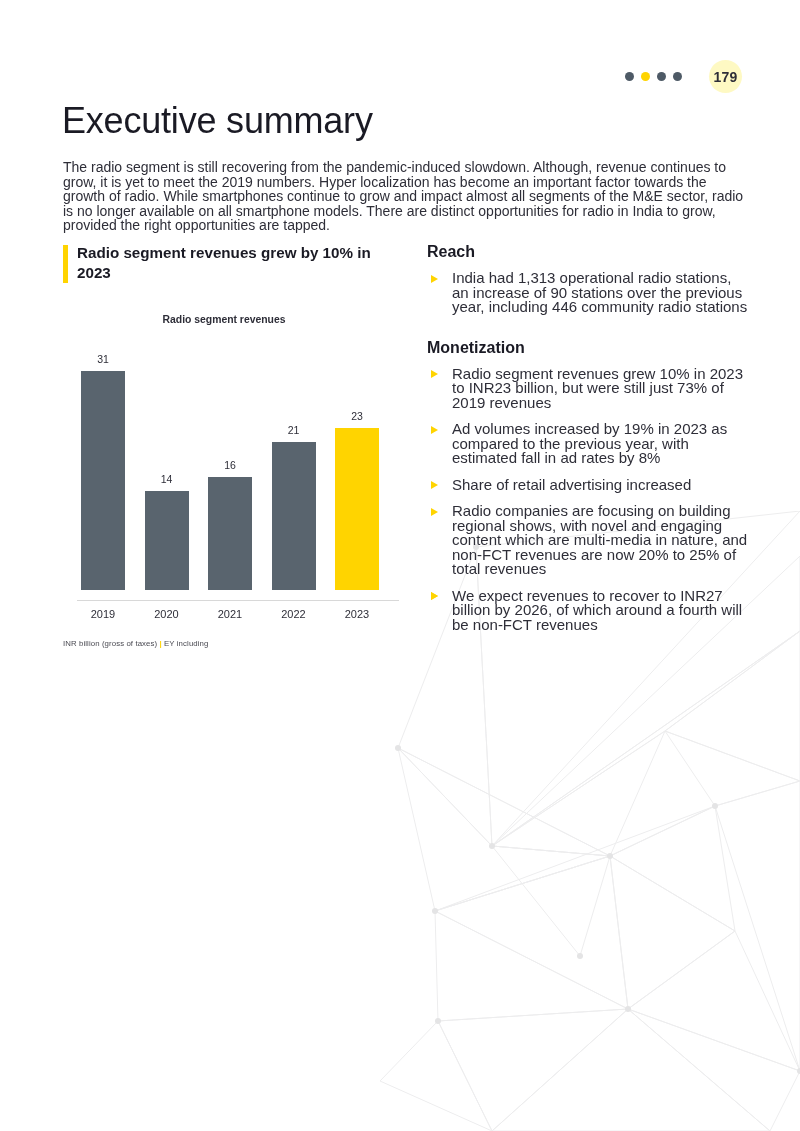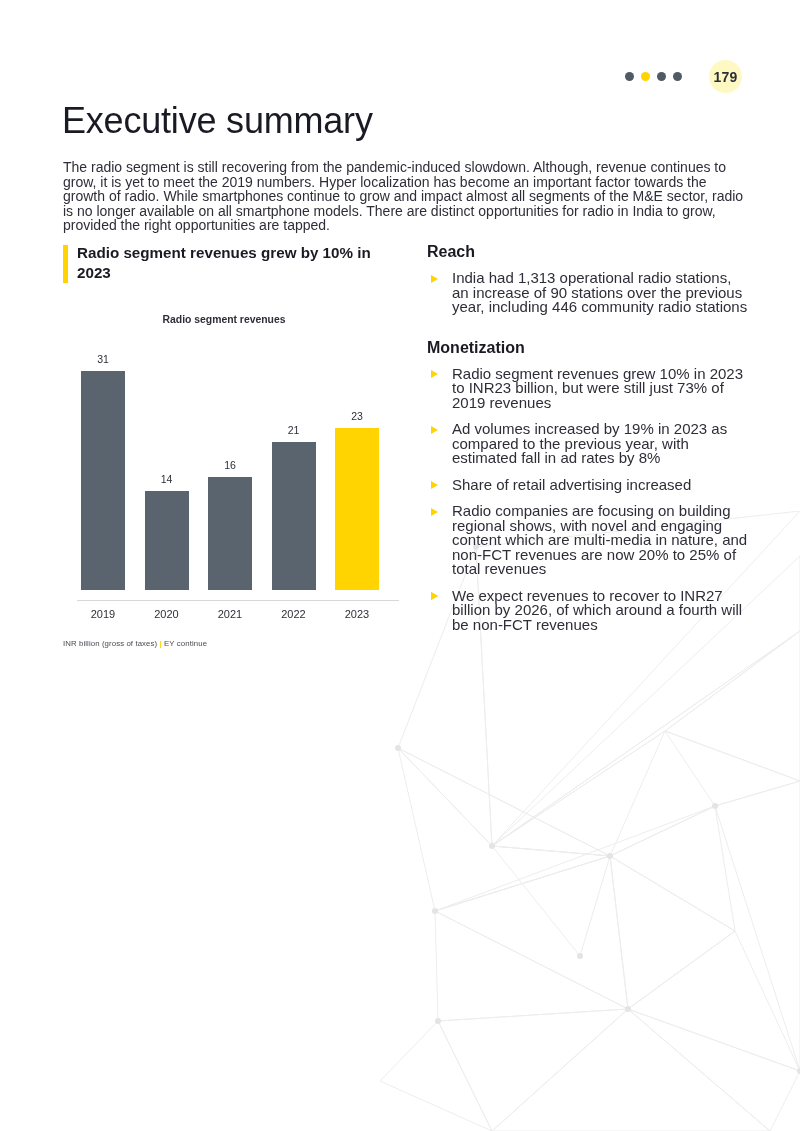--- a/index.html
+++ b/index.html
@@ -205,21 +205,21 @@
 
       <div class="xaxis">
         <span class="xtick">2019</span>
         <span class="xtick">2020</span>
         <span class="xtick">2021</span>
         <span class="xtick">2022</span>
         <span class="xtick">2023</span>
       </div>
 
       <div class="footnote">
-        <span>INR billion (gross of taxes) </span><span class="sep">|</span><span> EY continue</span>
+        <span>INR billion (gross of taxes) </span><span class="sep">|</span><span> EY including</span>
       </div>
     </div>
   </div>
 
   <div id="right-col">
 
     <div class="sec">
       <div class="sec-head">Reach</div>
       <ul class="bullets">
         <li>

